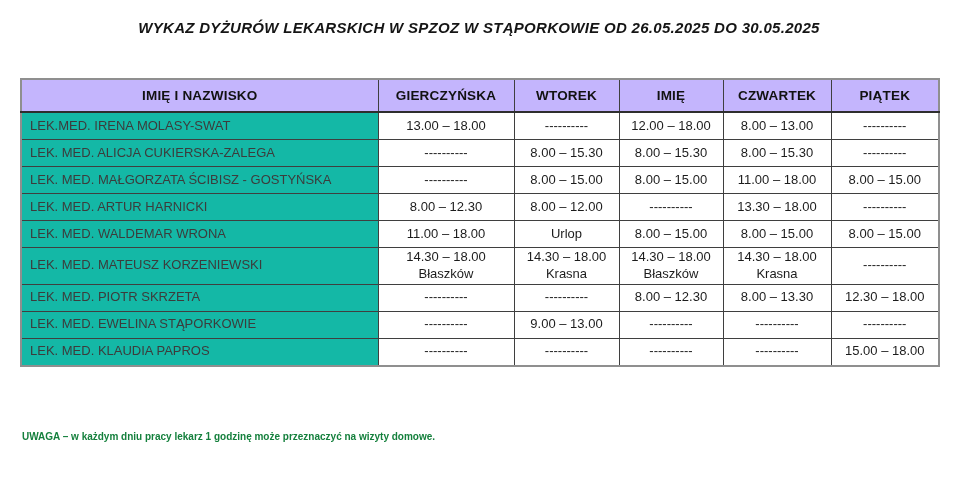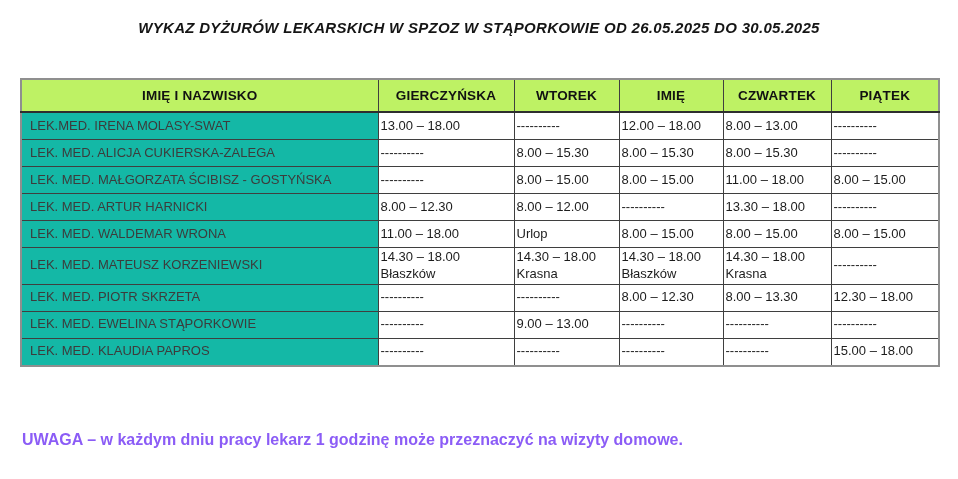--- a/index.html
+++ b/index.html
@@ -31,55 +31,56 @@
   table.schedule {
     position: absolute;
     top: 78px;
     left: 20px;
     width: 918px;
     border-collapse: collapse;
     table-layout: fixed;
     border: 2px solid #8f8f8f;
   }
   table.schedule th {
-    background: #bef264;
+    background: #c4b5fd;
     font-size: 13.5px;
     font-weight: bold;
     color: #121212;
     text-align: center;
     height: 31px;
     border: 1px solid #3f3f3f;
     border-bottom: 2px solid #2e2e2e;
     padding: 0 2px;
     letter-spacing: 0.2px;
   }
   table.schedule td {
     border: 1px solid #3f3f3f;
     font-size: 13px;
     color: #1c1c1c;
+    text-align: center;
     vertical-align: middle;
     height: 24px;
     padding: 1px 2px;
     white-space: pre-line;
     line-height: 1.3;
   }
   table.schedule td.name {
     background: #14b8a6;
     text-align: left;
     padding-left: 8px;
     color: #3c3c3c;
   }
   .note {
     position: absolute;
     top: 431px;
     left: 22px;
     margin: 0;
-    font-size: 16px;
+    font-size: 10px;
     font-weight: bold;
-    color: #8b5cf6;
+    color: #15803d;
   }
 </style>
 </head>
 <body>
 
 <div class="page">
   <h1 class="title">WYKAZ DYŻURÓW LEKARSKICH W SPZOZ W STĄPORKOWIE OD 26.05.2025 DO 30.05.2025</h1>
 
   <table class="schedule">
     <colgroup>

